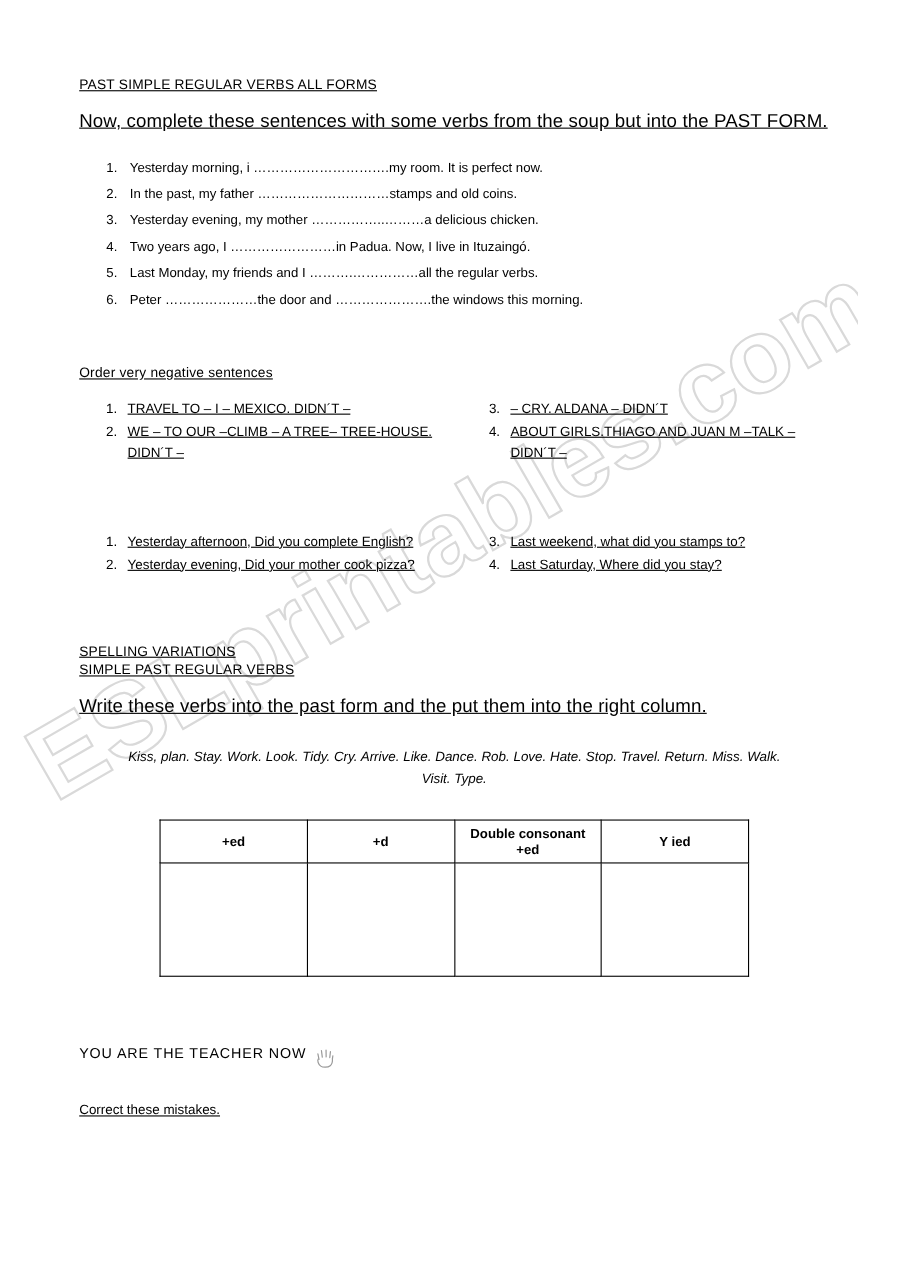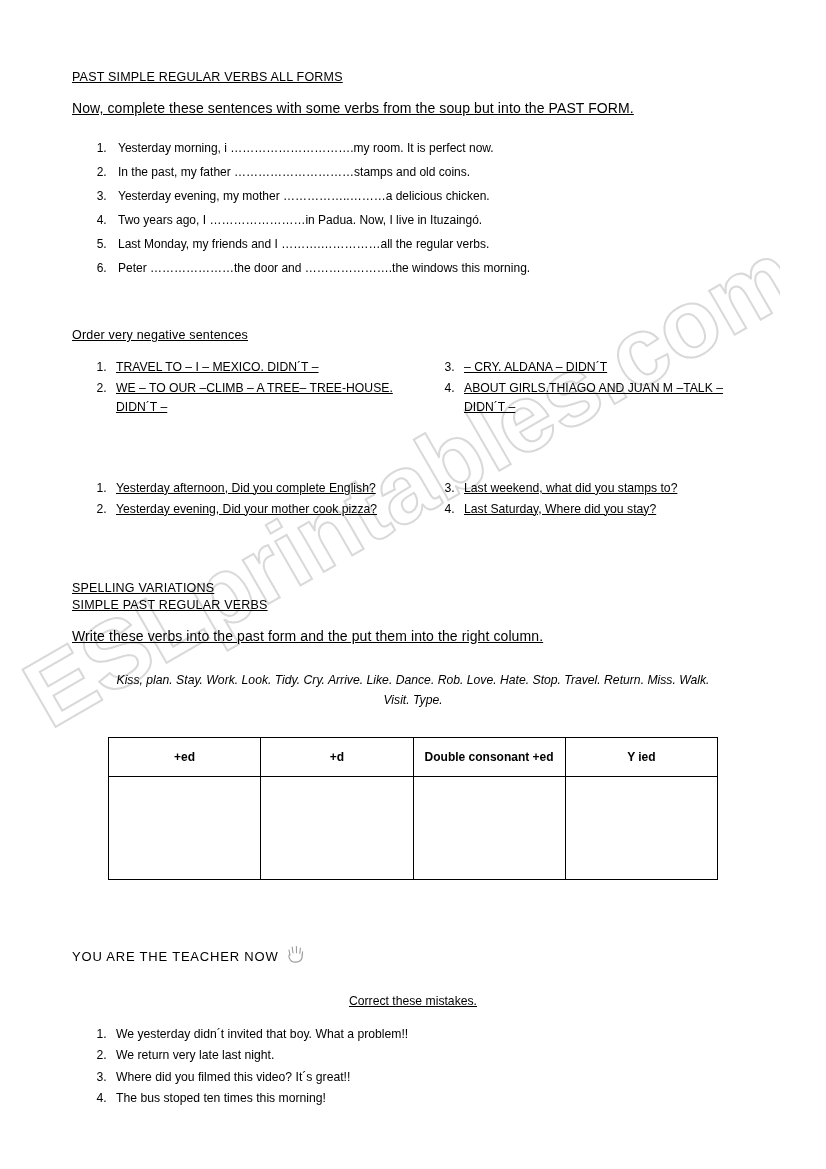--- a/index.html
+++ b/index.html
@@ -47,21 +47,21 @@
     text-decoration: underline;
     margin: 0 0 24px 0;
   }
   .section-head {
     font-size: 12.5px;
     text-decoration: underline;
     margin: 0 0 16px 0;
     letter-spacing: 0.2px;
   }
   .instruction {
-    font-size: 14px;
+    font-size: 17px;
     text-decoration: underline;
     margin: 0 0 20px 0;
     letter-spacing: 0.1px;
   }
   ol.numbered {
     margin: 0;
     padding-left: 38px;
     font-size: 12px;
     line-height: 2.0;
   }
@@ -95,54 +95,53 @@
   .verbs-line {
     font-style: italic;
     font-size: 12.2px;
     text-align: center;
     line-height: 1.7;
     margin: 0 40px;
   }
   table.cols {
     border-collapse: collapse;
     margin: 26px auto 0 auto;
-    width: 610px;
+    width: 536px;
     table-layout: fixed;
   }
   table.cols th {
     border: 1px solid #000;
     font-size: 12px;
     font-weight: bold;
     height: 34px;
     vertical-align: middle;
     padding: 2px 4px;
   }
   table.cols td {
     border: 1px solid #000;
     border-top: 1px solid #000;
     height: 100px;
   }
   .teacher-row {
     display: flex;
-    align-items: flex-end;
+    align-items: flex-start;
     font-size: 13px;
     letter-spacing: 0.8px;
     margin-top: 62px;
   }
   .hand-icon {
     margin-left: 8px;
     display: inline-block;
     width: 20px;
     height: 22px;
   }
   .correct-head {
     font-size: 12.2px;
     text-decoration: underline;
     margin: 30px 0 16px 0;
-    text-align: center;
   }
   ol.mistakes {
     margin: 0;
     padding-left: 38px;
     font-size: 12.2px;
     line-height: 1.75;
   }
   ol.mistakes li { padding-left: 6px; }
 </style>
 </head>
@@ -247,21 +246,15 @@
             <path d="M13.8 11.4 L14.4 6"></path>
             <path d="M3.4 12.6 C2.2 14.2 3.4 17.6 5.6 19.2 C7.4 20.5 12 20.6 14.2 18.8 C15.8 17.5 16.4 15 16.2 12.6"></path>
             <path d="M16.2 12.6 L16.6 9.8"></path>
           </g>
         </svg>
       </span>
     </div>
 
     <div class="correct-head">Correct these mistakes.</div>
 
-    <ol class="mistakes">
-      <li>We yesterday didn´t invited that boy. What a problem!!</li>
-      <li>We return very late last night.</li>
-      <li>Where did you filmed this video? It´s great!!</li>
-      <li>The bus stoped ten times this morning!</li>
-    </ol>
 
   </div>
 </div>
 
 </body></html>

